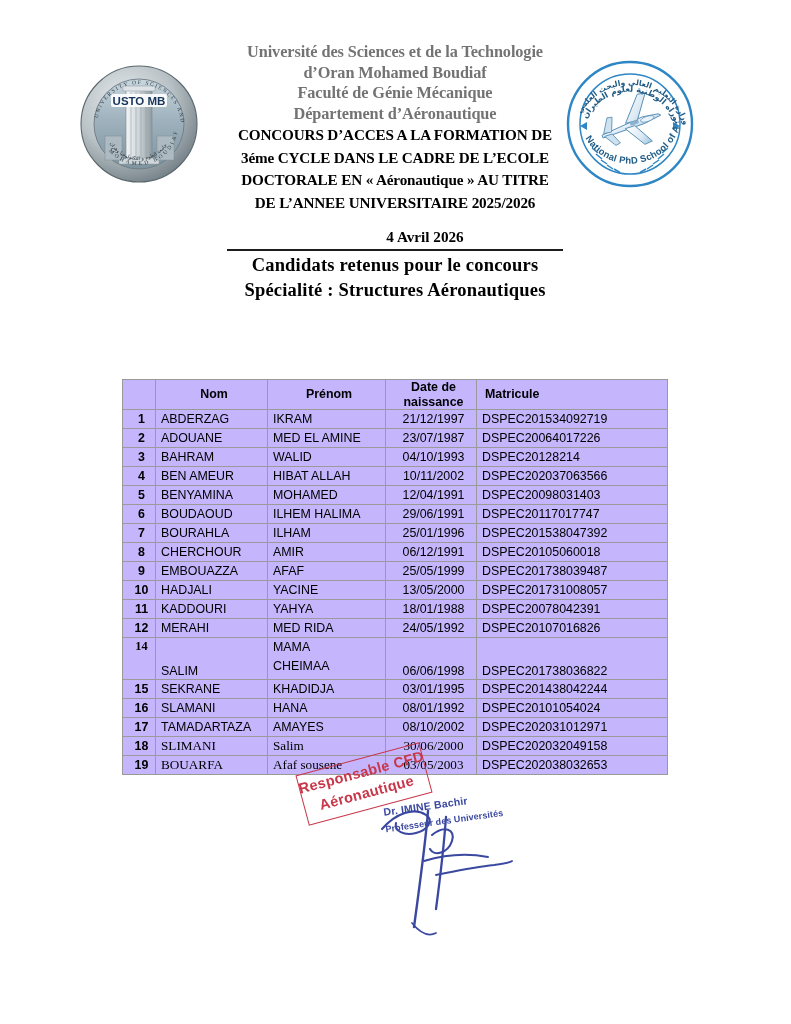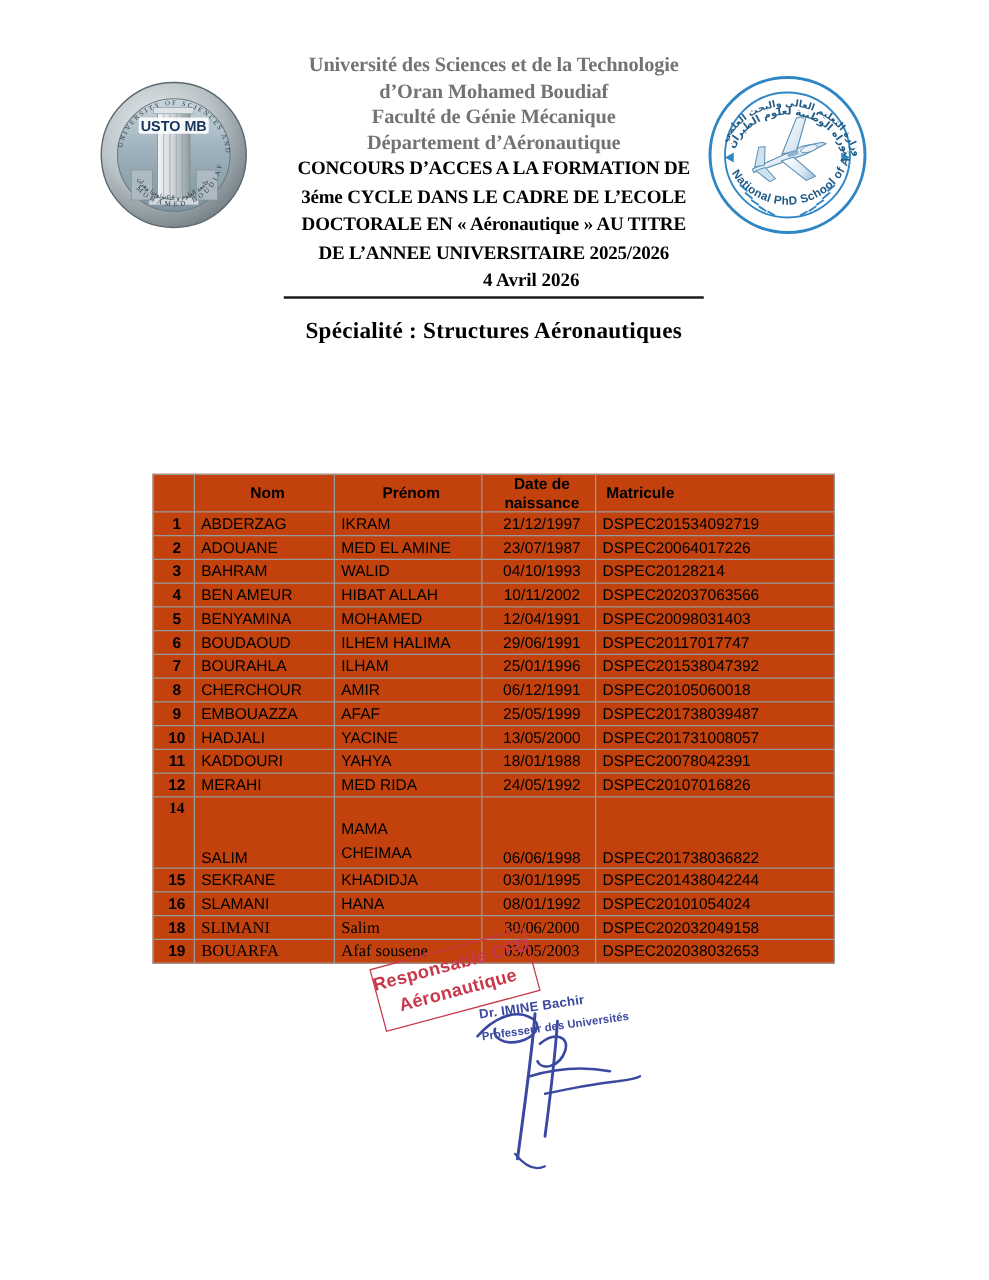--- a/index.html
+++ b/index.html
@@ -56,20 +56,21 @@
     color: #000000;
     letter-spacing: -0.15px;
   }
   .date-line {
     font-family: "Liberation Serif", serif;
     font-weight: bold;
     font-size: 15.2px;
     line-height: 21px;
     color: #000000;
     padding-left: 60px;
+    margin-top: 12px;
   }
   .hrule {
     margin: 2px auto 0 auto;
     width: 336px;
     height: 0;
     border-top: 2.2px solid #1d1d1d;
   }
 
   
   .subtitle-block {
@@ -90,21 +91,21 @@
   #tablewrap {
     position: absolute;
     left: 122px;
     top: 379px;
     width: 545px;
   }
   table.cands {
     border-collapse: collapse;
     width: 545px;
     table-layout: fixed;
-    background: #c2410c;
+    background: #c4b5fd;
   }
   table.cands td, table.cands th {
     border: 1px solid #9a9a9a;
     font-family: "Liberation Sans", sans-serif;
     font-size: 12.4px;
     color: #000000;
     padding: 0 0 0 5px;
     height: 18px;
     vertical-align: middle;
     overflow: hidden;
@@ -150,21 +151,21 @@
   
   tr.tall td { height: 40px; }
   tr.tall td.num  { vertical-align: top;    padding-top: 1px; font-family: Liberation Serif, serif; }
   tr.tall td.nom  { vertical-align: bottom; padding-bottom: 1px; }
   tr.tall td.date { vertical-align: bottom; padding-bottom: 1px; }
   tr.tall td.mat  { vertical-align: bottom; padding-bottom: 1px; }
   tr.tall td.pre  {
     vertical-align: top;
     white-space: normal;
     line-height: 19px;
-    padding-top: 16px;
+    padding-top: 0px;
   }
 
   
   .stamp {
     position: absolute;
     left: 300px;
     top: 758px;
     width: 128px;
     height: 52px;
     border: 1.6px solid #c8374a;
@@ -338,20 +339,21 @@
       <div>3éme CYCLE DANS LE CADRE DE L’ECOLE</div>
       <div>DOCTORALE EN « Aéronautique » AU TITRE</div>
       <div>DE L’ANNEE UNIVERSITAIRE 2025/2026</div>
     </div>
 
     <div class="date-line">4 Avril 2026</div>
     <div class="hrule"></div>
   </div>
 
   <div class="subtitle-block">
+    <div>Candidats retenus pour le concours</div>
     <div>Spécialité : Structures Aéronautiques</div>
   </div>
 
   <div id="tablewrap">
     <table class="cands">
       <colgroup>
         <col class="c-num">
           <col class="c-nom">
           <col class="c-pre">
           <col class="c-date">
@@ -465,20 +467,27 @@
             <td class="date">03/01/1995</td>
             <td class="mat">DSPEC201438042244</td>
           </tr>
           <tr>
             <td class="num">16</td>
             <td class="nom">SLAMANI</td>
             <td class="pre">HANA</td>
             <td class="date">08/01/1992</td>
             <td class="mat">DSPEC20101054024</td>
           </tr>
+          <tr>
+            <td class="num">17</td>
+            <td class="nom">TAMADARTAZA</td>
+            <td class="pre">AMAYES</td>
+            <td class="date">08/10/2002</td>
+            <td class="mat">DSPEC202031012971</td>
+          </tr>
           <tr class="serif">
             <td class="num">18</td>
             <td class="nom">SLIMANI</td>
             <td class="pre">Salim</td>
             <td class="date">30/06/2000</td>
             <td class="mat">DSPEC202032049158</td>
           </tr>
           <tr class="serif">
             <td class="num">19</td>
             <td class="nom">BOUARFA</td>

